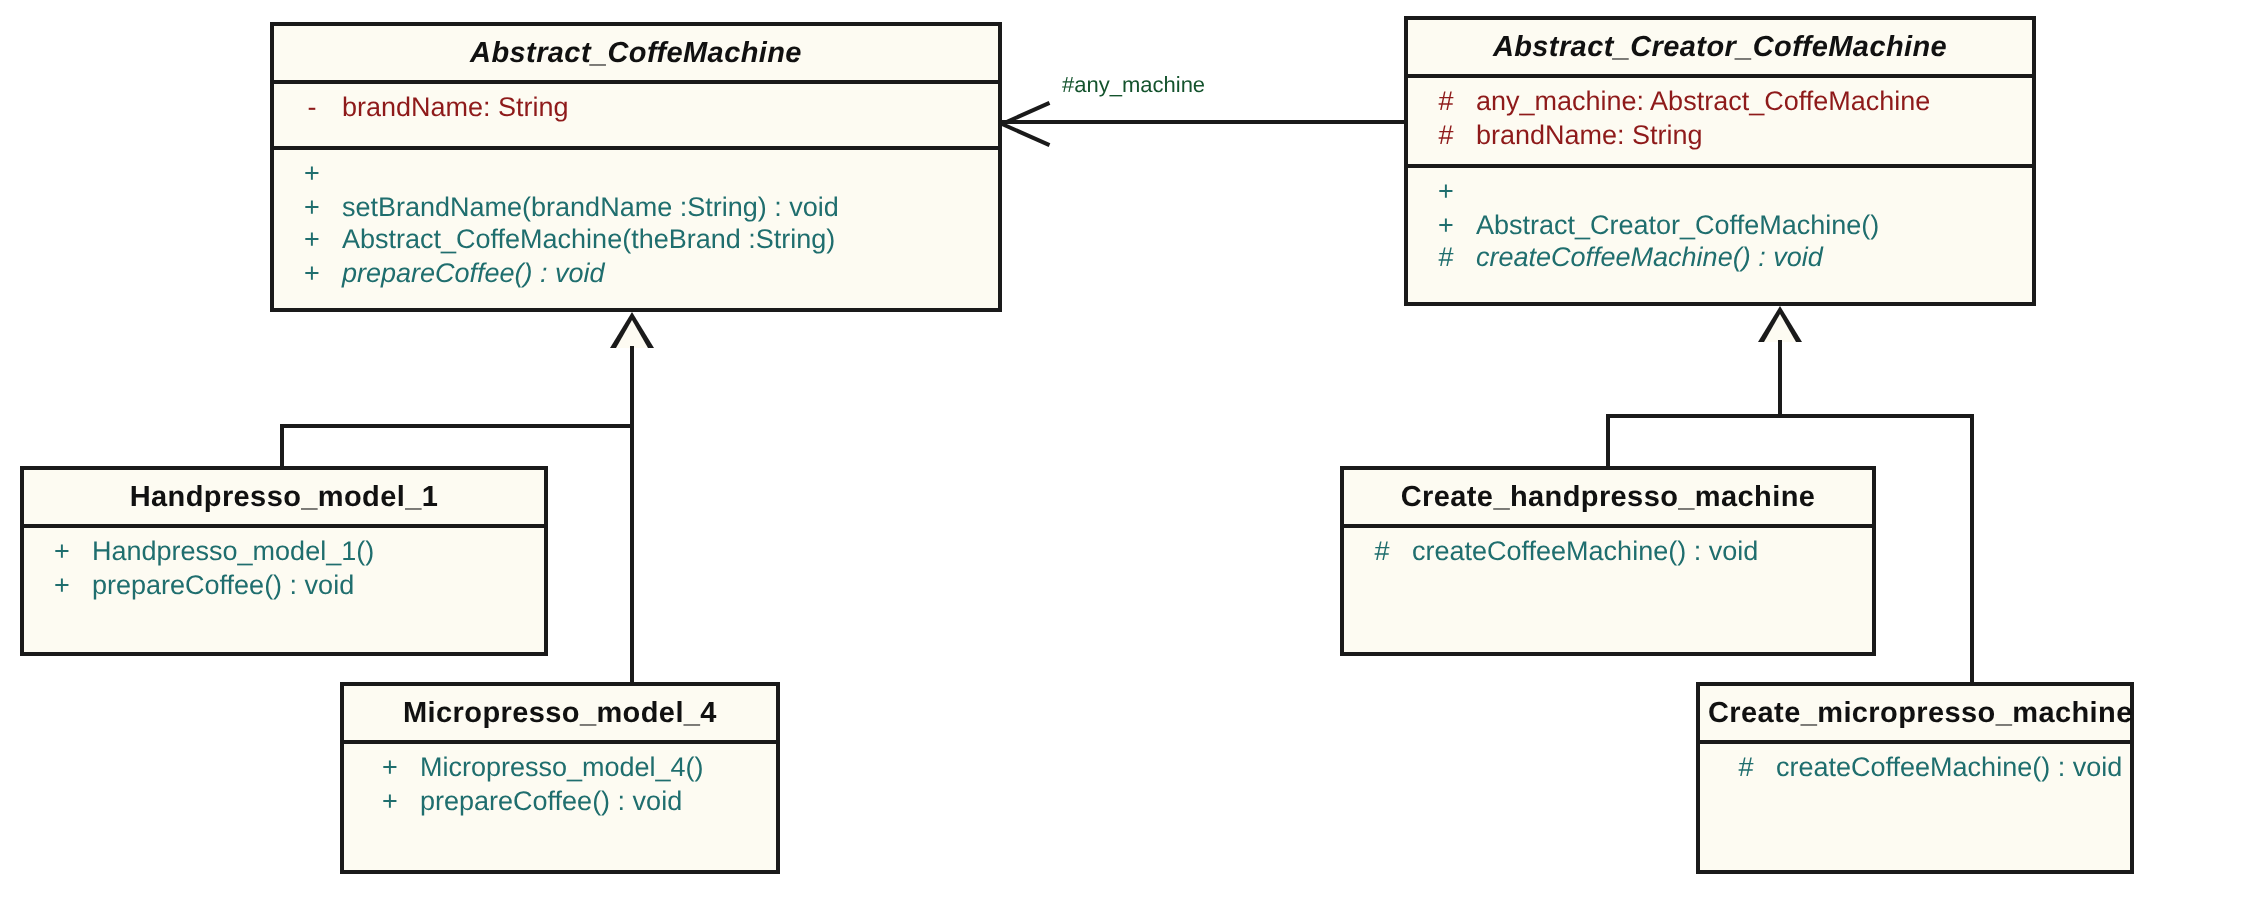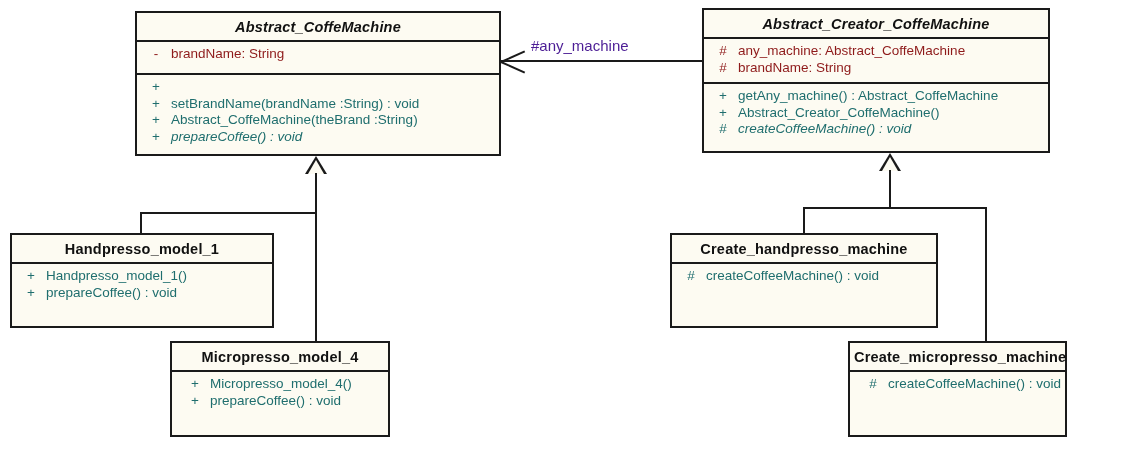--- a/index.html
+++ b/index.html
@@ -117,22 +117,22 @@
     height: 2px;
     background: #1a1a1a;
     left: 0;
     top: 0;
   }
   .arrow-open-left .barb.up  { transform-origin: 0 50%; transform: rotate(-24deg); }
   .arrow-open-left .barb.dn  { transform-origin: 0 50%; transform: rotate(24deg); }
 
   .assoc-label {
     position: absolute;
-    font-size: 15px;
-    color: #4c1d95;
+    font-size: 11px;
+    color: #14532d;
     white-space: nowrap;
   }
 </style>
 </head>
 <body>
 
 <div id="canvas">
 
   <div class="uml-class" style="left:135px; top:11px; width:366px; height:145px;">
     <div class="uml-title abstract">Abstract_CoffeMachine</div>
@@ -154,36 +154,35 @@
         <span class="vis">+</span>
         <span class="sig">Abstract_CoffeMachine(theBrand :String)</span>
       </div>
       <div class="member meth pad-sm italic">
         <span class="vis">+</span>
         <span class="sig">prepareCoffee() : void</span>
       </div>
     </div>
   </div>
 
-  <div class="uml-class" style="left:702px; top:8px; width:348px; height:145px;">
+  <div class="uml-class" style="left:702px; top:8px; width:316px; height:145px;">
     <div class="uml-title abstract">Abstract_Creator_CoffeMachine</div>
     <div class="uml-compartment" style="height:45px;">
       <div class="member attr pad-sm">
         <span class="vis">#</span>
         <span class="sig">any_machine:  Abstract_CoffeMachine</span>
       </div>
       <div class="member attr pad-sm">
         <span class="vis">#</span>
         <span class="sig">brandName:  String</span>
       </div>
     </div>
     <div class="uml-compartment grow">
       <div class="member meth pad-sm">
         <span class="vis">+</span>
-        <span class="sig">getAny_machine() : Abstract_CoffeMachine</span>
       </div>
       <div class="member meth pad-sm">
         <span class="vis">+</span>
         <span class="sig">Abstract_Creator_CoffeMachine()</span>
       </div>
       <div class="member meth pad-sm italic">
         <span class="vis">#</span>
         <span class="sig">createCoffeeMachine() : void</span>
       </div>
     </div>

